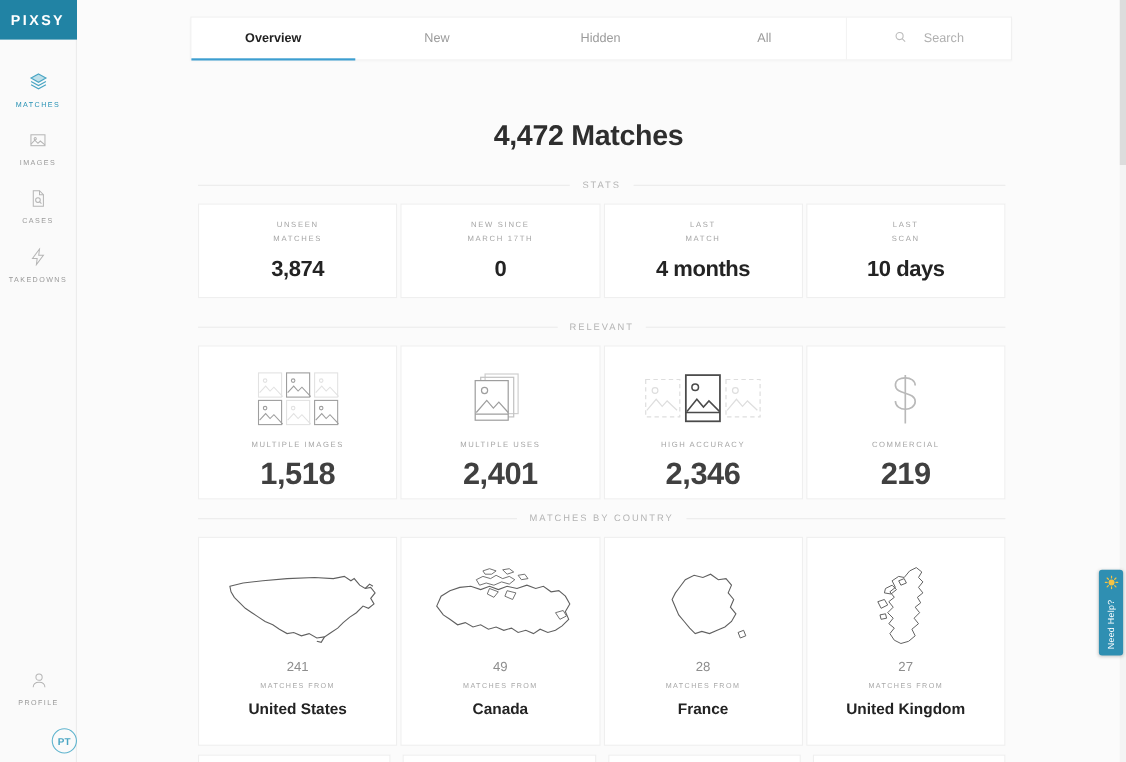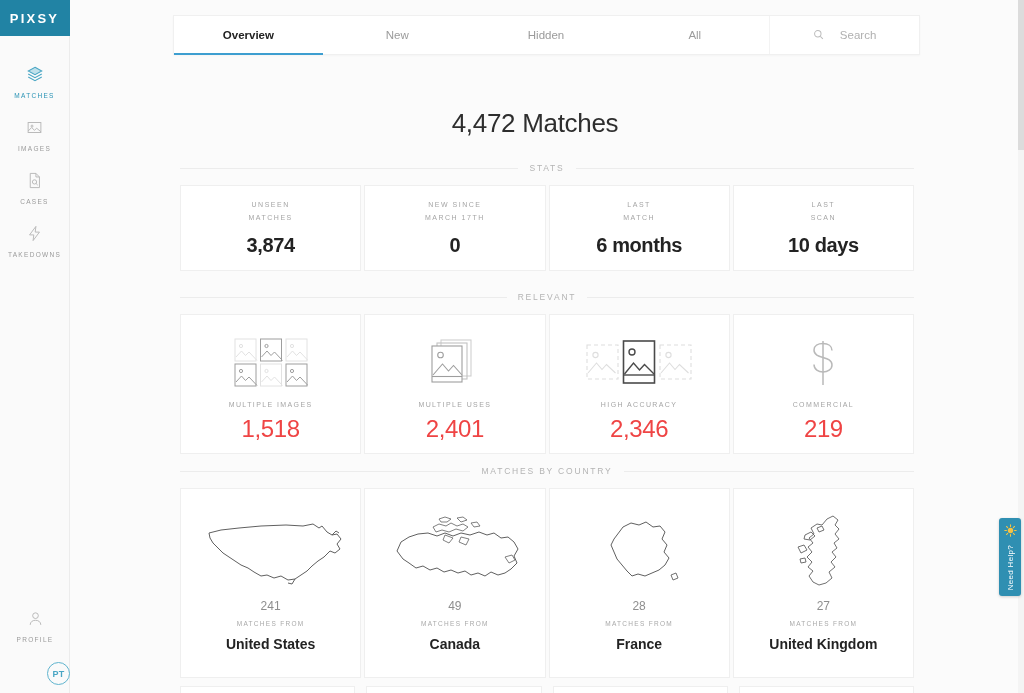--- a/index.html
+++ b/index.html
@@ -70,21 +70,21 @@
   }
   .tab.search {
     justify-content: center; gap: 16px; color: #b0b0b0;
     border-left: 1px solid #f3f3f3;
   }
 
   .scroll-area { position: absolute; top: 0; left: 0; right: 0; bottom: 0; }
 
   .page-title {
     position: absolute; top: 108px; left: 0; right: 24px;
-    text-align: center; font-size: 26px; font-weight: normal;
+    text-align: center; font-size: 26px; font-weight: bold;
     color: #2e2e2e; letter-spacing: -.3px;
   }
 
   .section { position: absolute; left: 110px; width: 734px; }
   .sec-head {
     display: flex; align-items: center; gap: 11px;
     font-size: 8.5px; letter-spacing: 1.8px; color: #b4b4b4;
     text-transform: uppercase; margin-bottom: 12px;
   }
   .sec-head::before, .sec-head::after {
@@ -109,21 +109,21 @@
     margin-top: 9px; font-size: 20px; font-weight: bold; color: #232323;
     letter-spacing: -.4px;
   }
 
   .rel-icon { height: 56px; display: flex; align-items: center; justify-content: center; }
   .rel-label {
     margin-top: 10px; font-size: 7px; letter-spacing: 1.4px;
     color: #a5a5a5; text-transform: uppercase;
   }
   .rel-value {
-    margin-top: 7px; font-size: 24px; font-weight: normal; color: #ef4444;
+    margin-top: 7px; font-size: 28px; font-weight: bold; color: #404040;
     letter-spacing: -.4px;
   }
 
   .map-wrap { height: 86px; display: flex; align-items: center; justify-content: center; }
   .country-count { font-size: 12px; color: #8e8e8e; margin-top: 2px; }
   .country-sub {
     margin-top: 7px; font-size: 6.5px; letter-spacing: 1.3px;
     color: #a9a9a9; text-transform: uppercase;
   }
   .country-name {
@@ -269,21 +269,21 @@
               <div>New Since</div>
               <div>March 17th</div>
             </div>
             <div class="stat-value">0</div>
           </div>
           <div class="card stat">
             <div class="stat-label">
               <div>Last</div>
               <div>Match</div>
             </div>
-            <div class="stat-value">6 months</div>
+            <div class="stat-value">4 months</div>
           </div>
           <div class="card stat">
             <div class="stat-label">
               <div>Last</div>
               <div>Scan</div>
             </div>
             <div class="stat-value">10 days</div>
           </div>
         </div>
       </div>

